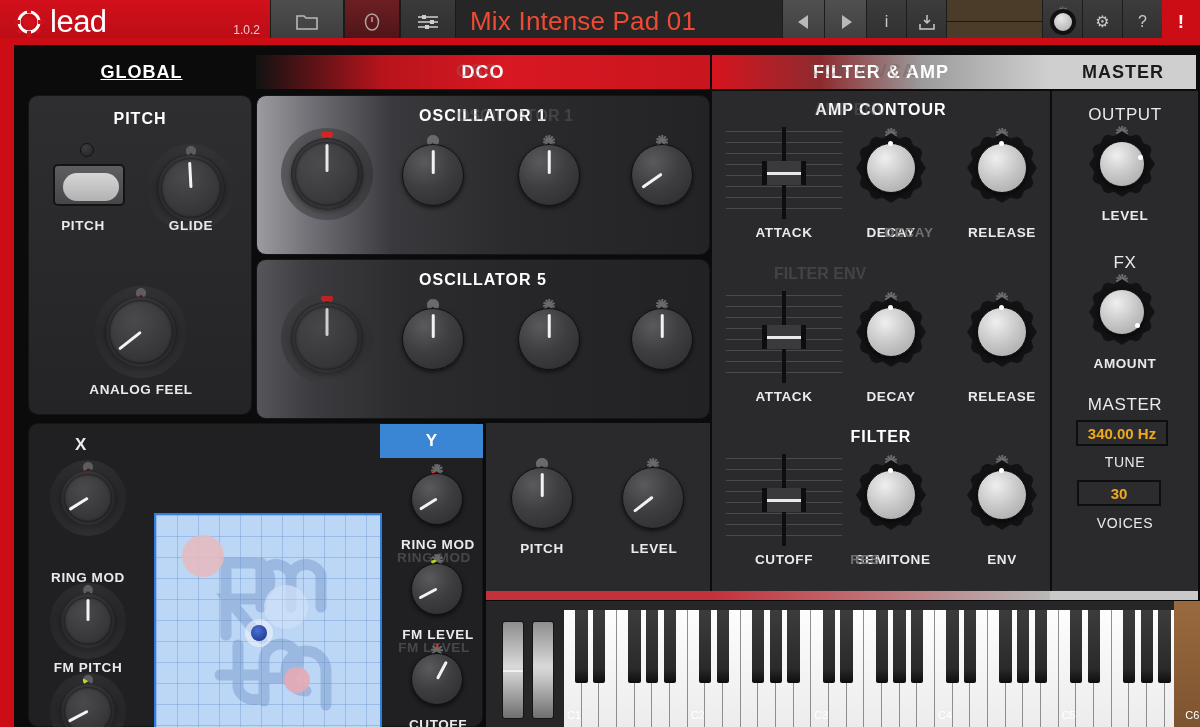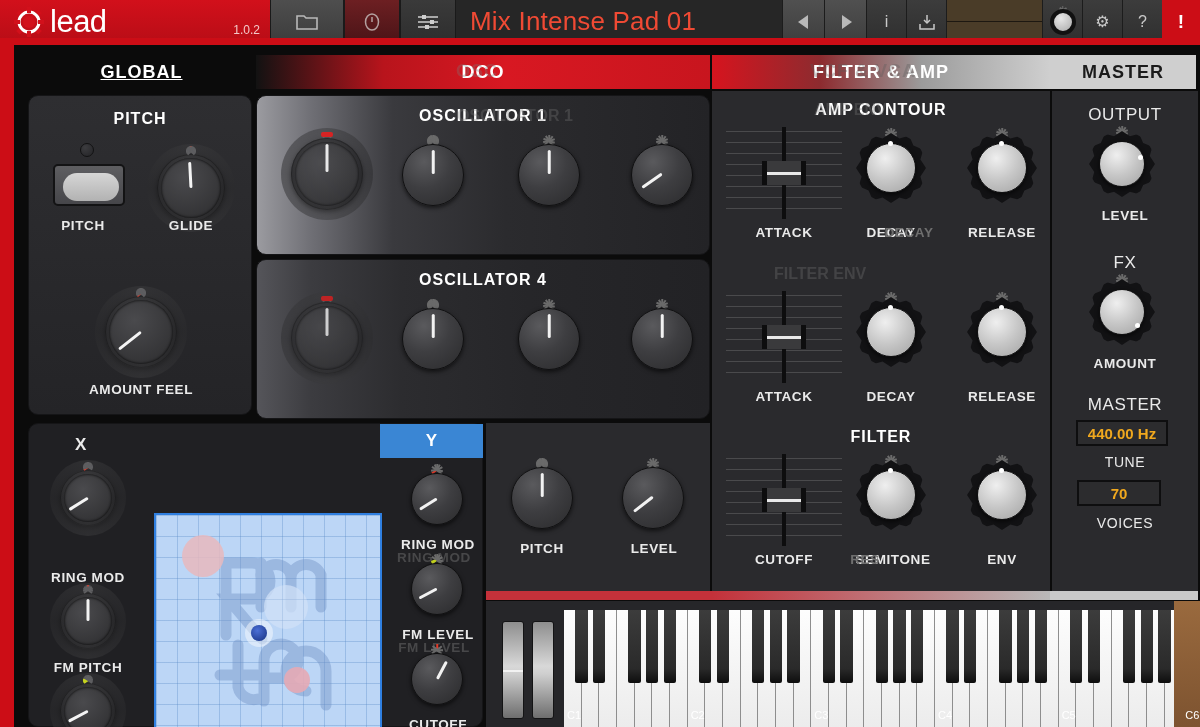--- a/index.html
+++ b/index.html
@@ -333,21 +333,21 @@
           <i style="transform:translateX(-50%) rotate(60deg);"></i>
             <i style="transform:translateX(-50%) rotate(75deg);"></i>
           <i style="transform:translateX(-50%) rotate(90deg);"></i>
             <i style="transform:translateX(-50%) rotate(105deg);"></i>
           <i style="transform:translateX(-50%) rotate(120deg);"></i>
             <i style="transform:translateX(-50%) rotate(134deg);"></i>
         </div>
         <div class="serr"></div>
         <div class="ptr" style="height:28px; top:8px; transform:translateX(-50%) rotate(-128deg);"></div>
       </div>
-      <div class="ctl-label" style="left:32px; top:286px; width:160px;">AMOUNT FEEL</div>
+      <div class="ctl-label" style="left:32px; top:286px; width:160px;">ANALOG FEEL</div>
     </div>
 
     <div class="panel" style="left:242px; top:50px; width:454px; height:160px;
                 background:linear-gradient(90deg,#9b9ba0 0%, #6f6f75 12%, #3a3a3e 30%, #2b2b2e 55%, #232326 100%);">
       <div class="panel-label" style="top:11px;">OSCILLATOR 1</div>
       <div class="ghost" style="left:200px; top:11px; font-size:16px; font-weight:bold;">OSCILLATOR 1</div>
 
       <div class="gknob" style="left:34px; top:42px; width:72px; height:72px; opacity:.92;">
         <div class="ring"></div>
         <div class="arcticks">
@@ -422,21 +422,21 @@
           <i style="transform:translateX(-50%) rotate(135deg);"></i>
         </div>
         <div class="body"></div>
         <div class="ptr" style="height:24px; top:6px; transform:translateX(-50%) rotate(-125deg);"></div>
       </div>
       <div class="ctl-label" style="left:351px; top:168px; width:108px;">RING MOD</div>
     </div>
 
     <div class="panel" style="left:242px; top:214px; width:454px; height:160px;
                 background:linear-gradient(90deg,#55555a 0%, #3c3c40 12%, #2c2c2f 32%, #262629 60%, #222225 100%);">
-      <div class="panel-label" style="top:11px;">OSCILLATOR 4</div>
+      <div class="panel-label" style="top:11px;">OSCILLATOR 5</div>
 
       <div class="gknob" style="left:34px; top:42px; width:72px; height:72px; opacity:.8;">
         <div class="ring"></div>
         <div class="arcticks">
           <i style="transform:translateX(-50%) rotate(-120deg);"></i>
             <i style="transform:translateX(-50%) rotate(-90deg);"></i>
           <i style="transform:translateX(-50%) rotate(-60deg);"></i>
             <i style="transform:translateX(-50%) rotate(60deg);"></i>
           <i style="transform:translateX(-50%) rotate(90deg);"></i>
             <i style="transform:translateX(-50%) rotate(120deg);"></i>
@@ -766,24 +766,24 @@
         <i style="transform:translateX(-50%) rotate(135deg);"></i>
       </div>
       <div style="position:absolute;inset:-4px;border-radius:50%;background:#121214;
                   clip-path:polygon(50% 0,62% 8%,76% 4%,82% 18%,96% 24%,92% 38%,100% 50%,92% 62%,96% 76%,82% 82%,76% 96%,62% 92%,50% 100%,38% 92%,24% 96%,18% 82%,4% 76%,8% 62%,0 50%,8% 38%,4% 24%,18% 18%,24% 4%,38% 8%);"></div>
       <div class="body" style="inset:6px;"></div>
       <div class="dot" style="left:42px; top:40px;"></div>
     </div>
     <div class="ctl-label" style="left:1038px; top:311px; width:146px;">AMOUNT</div>
 
     <div class="ctl-label" style="left:1038px; top:350px; width:146px; font-size:17px; font-weight:normal;">MASTER</div>
-    <div class="vbox" style="left:1062px; top:375px; width:92px; height:26px;">440.00 Hz</div>
+    <div class="vbox" style="left:1062px; top:375px; width:92px; height:26px;">340.00 Hz</div>
     <div class="ctl-label" style="left:1038px; top:409px; width:146px; font-weight:normal; font-size:14px;">TUNE</div>
 
-    <div class="vbox" style="left:1063px; top:435px; width:84px; height:26px;">70</div>
+    <div class="vbox" style="left:1063px; top:435px; width:84px; height:26px;">30</div>
     <div class="ctl-label" style="left:1038px; top:470px; width:146px; font-weight:normal; font-size:14px;">VOICES</div>
 
     <div class="panel" style="left:14px; top:378px; width:455px; height:304px; background:#202023;"></div>
 
     <div class="ctl-label" style="left:40px; top:390px; width:54px; font-size:17px;">X</div>
     <div class="ytab" style="left:366px; top:379px; width:103px; height:34px;">
       <span>Y</span>
     </div>
 
     <div class="gknob" style="left:46px; top:425px; width:56px; height:56px;">

